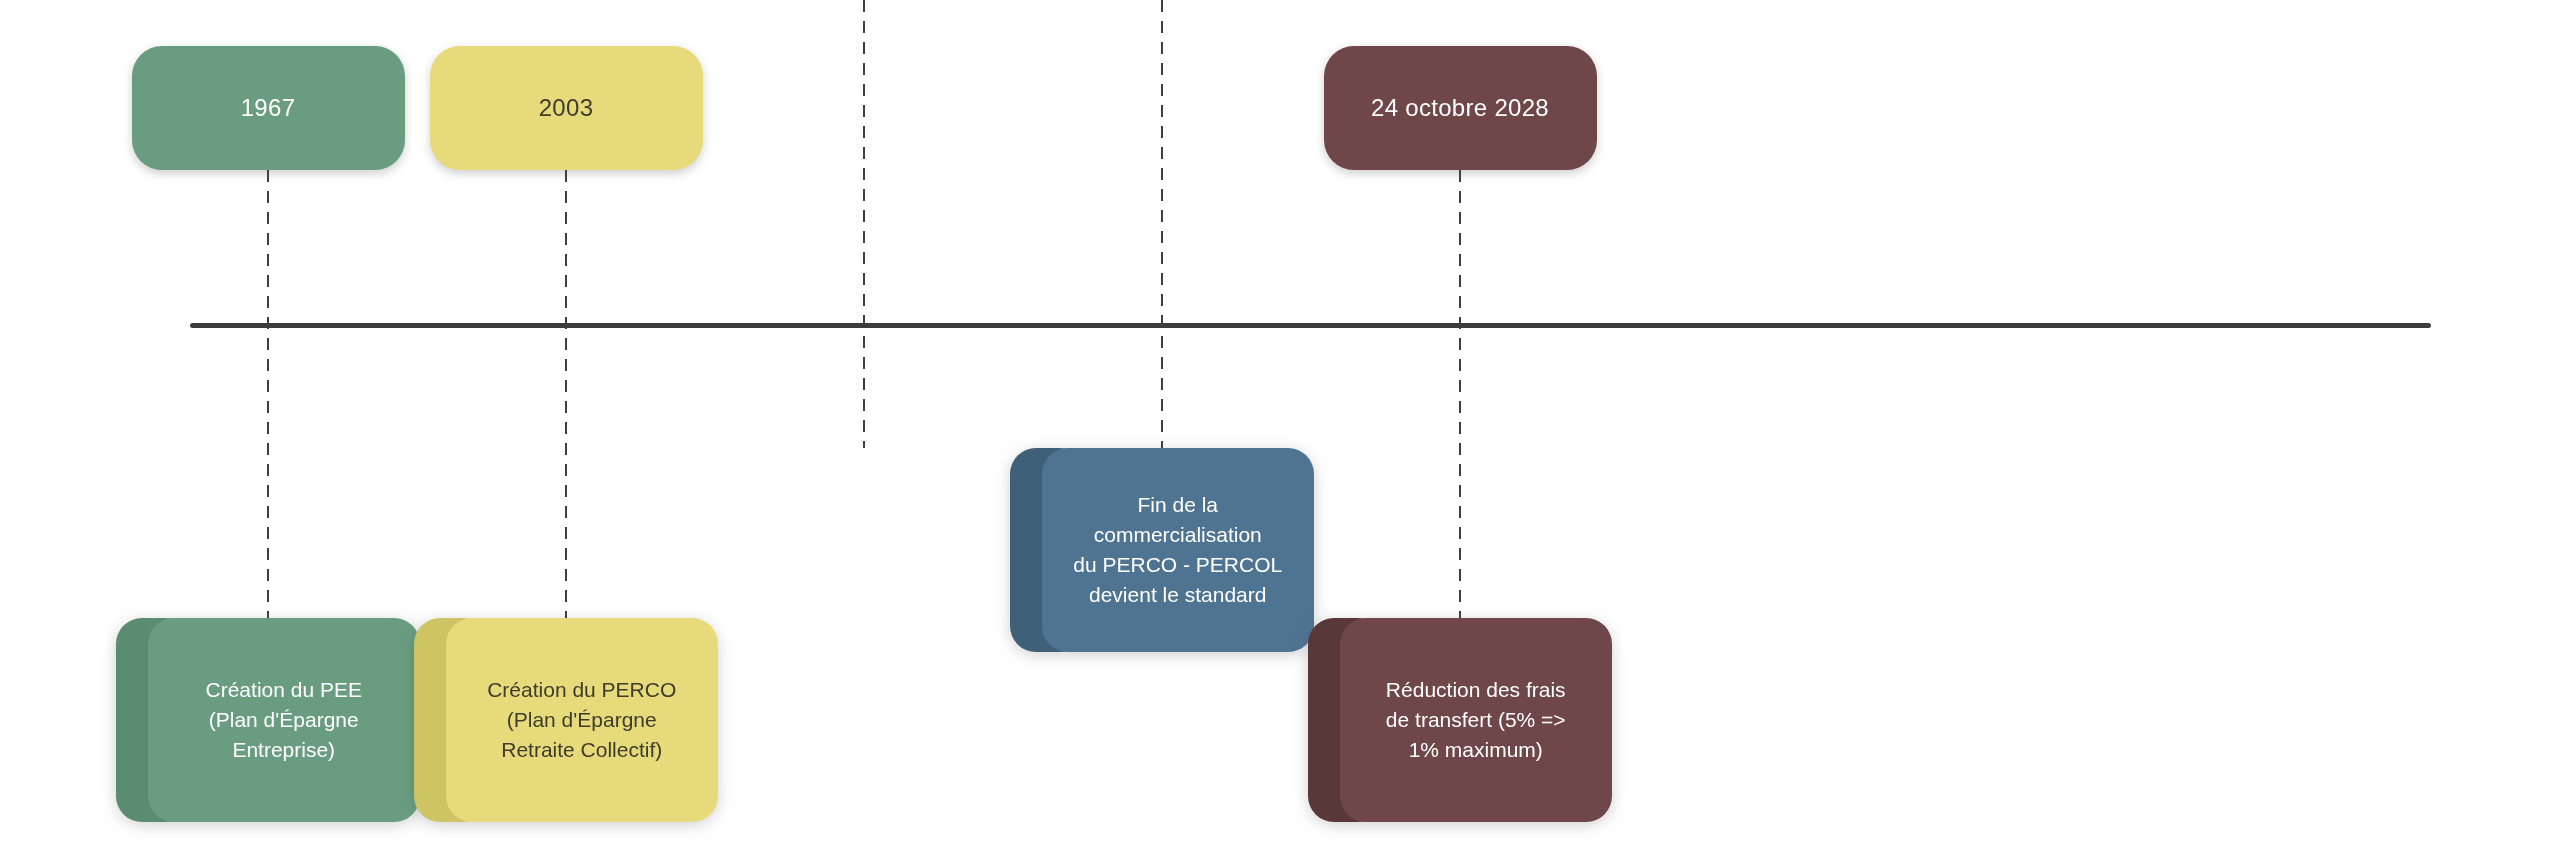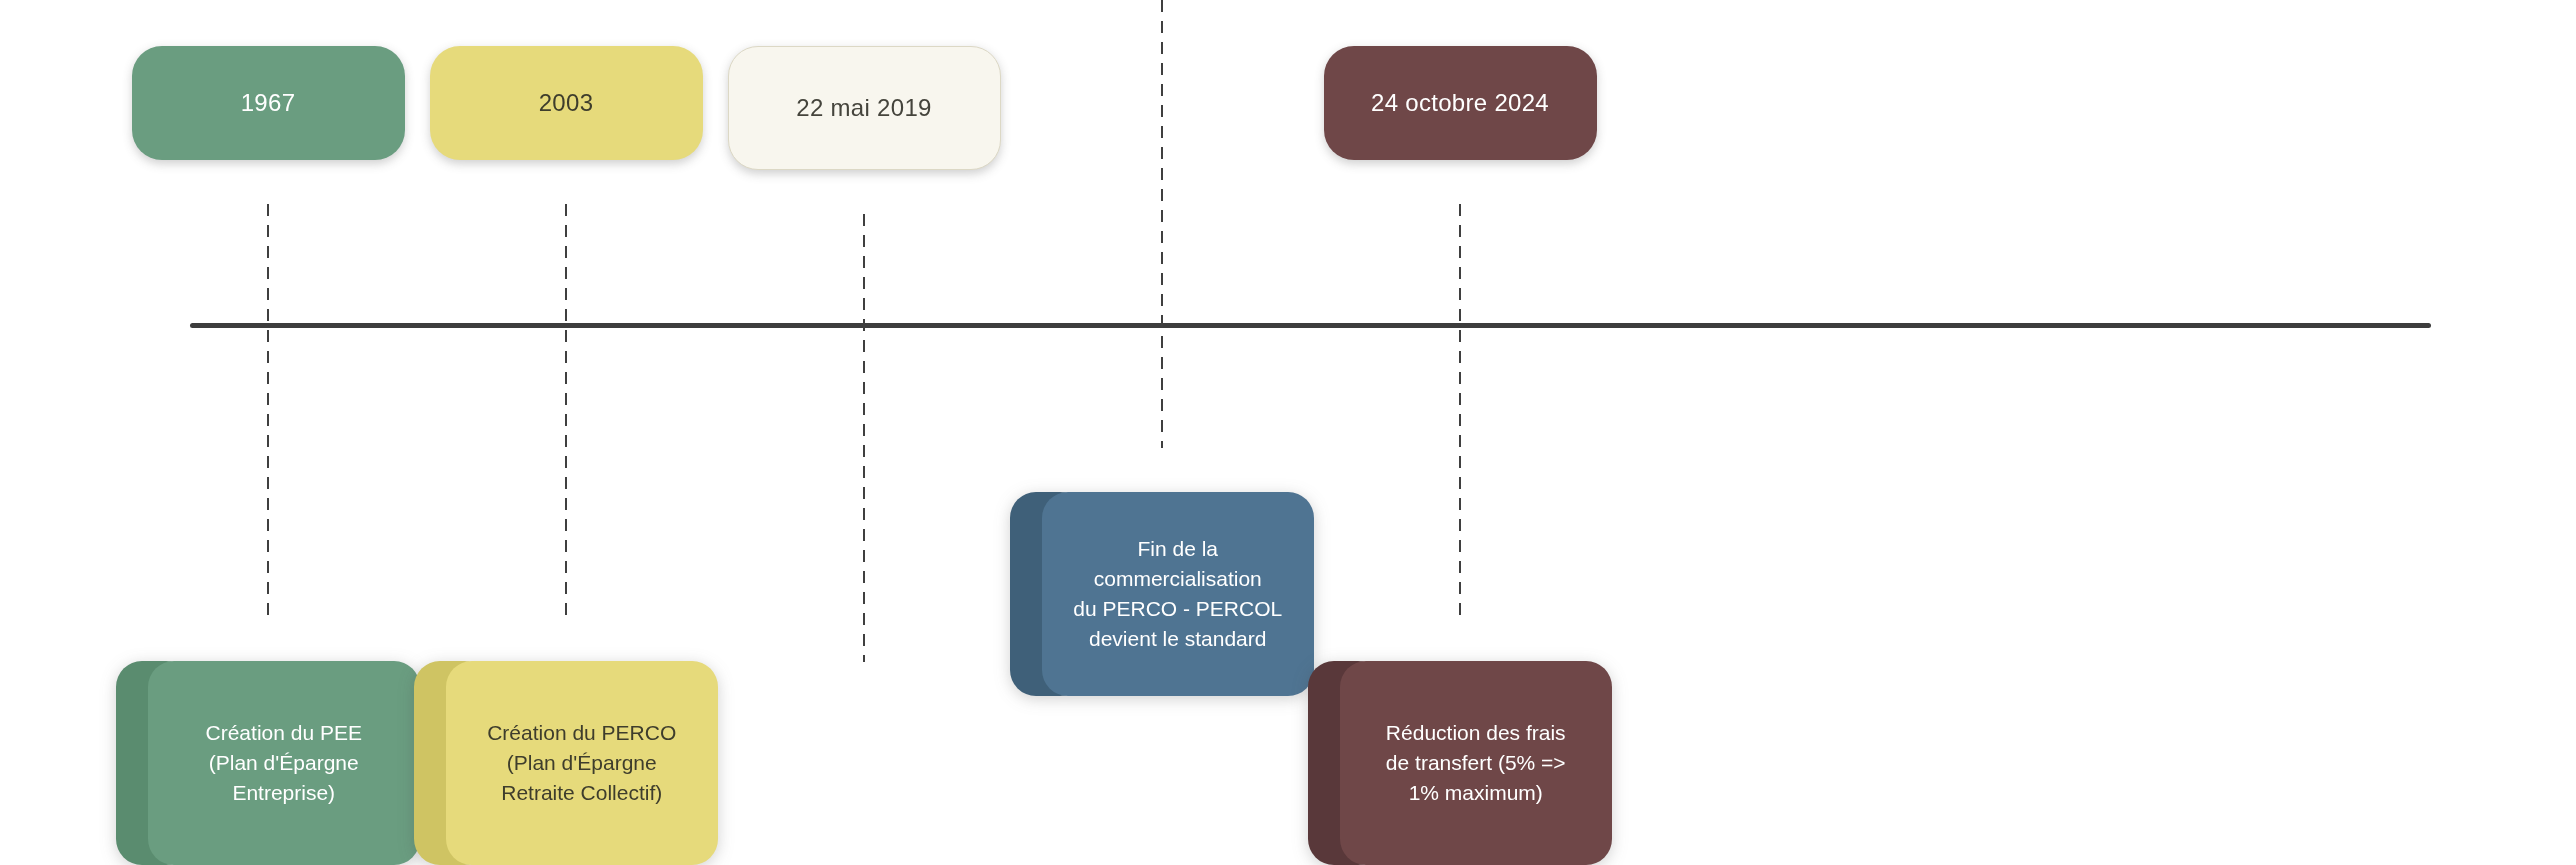--- a/index.html
+++ b/index.html
@@ -35,21 +35,20 @@
     box-sizing: border-box;
     z-index: 2;
   }
   .event-col {
     flex: 0 0 298px;
     width: 298px;
     height: 865px;
     display: flex;
     flex-direction: column;
     align-items: center;
-    gap: 44px;
   }
   .date-pill {
     margin-top: 46px;
     width: 273px;
     height: 124px;
     border-radius: 30px;
     background: var(--c);
     border: 1.9px solid var(--bc);
     box-sizing: border-box;
     display: flex;
@@ -141,40 +140,37 @@
     <div class="desc-box">
       <span class="spine"></span>
       <div class="desc-main">
         <span class="desc-text">Création du PERCO
 (Plan d'Épargne
 Retraite Collectif)</span>
       </div>
     </div>
   </div>
       <div class="event-col" style="--c: #f8f6ee; --spine: #eee8cf; --tc: #45443c; --bc: #dcd8c5;">
-    <div class="date-pill">
-      <span class="date-label">22 mai 2019</span>
-    </div>
     <div class="connector"></div>
   </div>
       <div class="event-col" style="--c: #4f7492; --spine: #3f6079; --tc: #ffffff; --bc: transparent;">
     <div class="connector"></div>
     <div class="desc-box">
       <span class="spine"></span>
       <div class="desc-main">
         <span class="desc-text">Fin de la
 commercialisation
 du PERCO - PERCOL
 devient le standard</span>
       </div>
     </div>
   </div>
       <div class="event-col" style="--c: #6f4748; --spine: #59383a; --tc: #ffffff; --bc: transparent;">
     <div class="date-pill">
-      <span class="date-label">24 octobre 2024</span>
+      <span class="date-label">24 octobre 2028</span>
     </div>
     <div class="connector"></div>
     <div class="desc-box">
       <span class="spine"></span>
       <div class="desc-main">
         <span class="desc-text">Réduction des frais
 de transfert (5% =&gt;
 1% maximum)</span>
       </div>
     </div>

